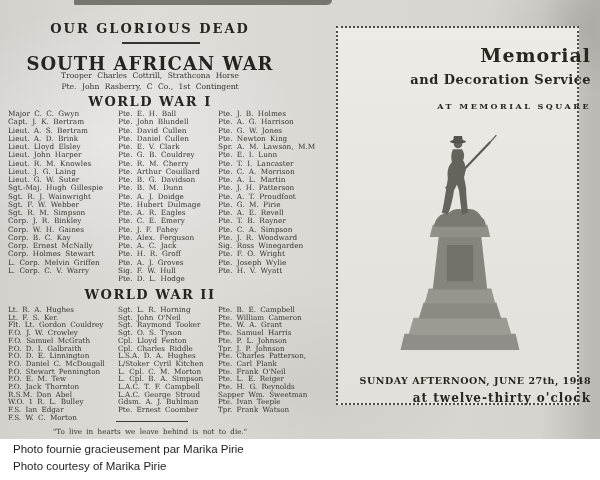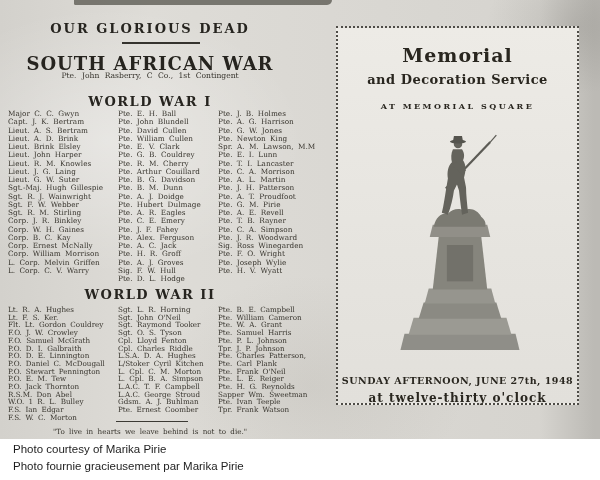--- a/index.html
+++ b/index.html
@@ -29,21 +29,21 @@
   .ww1{top:110px}.ww2{top:306px}
   .nm1{font-size:7.3px;line-height:8.25px;word-spacing:2px;color:#37342d}
   .nm2{font-size:7.2px;line-height:7.7px;word-spacing:2px;color:#37342d}
   .quote-rule{position:absolute;left:116px;top:421px;width:72px;height:1px;background:#3c3a34}
   .quote{top:427px;font-size:7.2px;word-spacing:2px;color:#37342d}
 
   
   .card{position:absolute;left:336px;top:26px;width:243px;height:379px;
     border:2px dotted #4e4c47;color:#29261f;
     background:linear-gradient(180deg,#edebe6 0,#e6e4df 60%,#e2e0db 100%)}
-  .cctr{position:absolute;left:0;width:100%;text-align:center}
+  .cctr{position:absolute;left:14px;width:100%;text-align:right}
   .m1{top:16px;font-size:19px;font-weight:bold;letter-spacing:1px}
   .m2{top:44px;font-size:13px;font-weight:bold;letter-spacing:.5px}
   .s1{top:73px;font-size:8px;font-weight:bold;letter-spacing:2.5px}
   .s2{top:87px;font-size:8.5px;font-weight:bold;letter-spacing:1px}
   .statue{position:absolute;left:61px;top:104px;width:122px;height:224px}
   .e1{top:347px;font-size:9.5px;font-weight:bold;letter-spacing:.5px}
   .e2{top:363px;font-size:12px;font-weight:bold;letter-spacing:1px}
 
   
   .footer{position:absolute;left:13px;top:441px;width:580px;
@@ -55,51 +55,52 @@
 
 <div class="paper">
   <div class="torn"></div>
 
   <div class="lp">
     <div class="ctr h-title">OUR GLORIOUS DEAD</div>
     <div class="title-rule"></div>
 
     <div class="ctr h-saw">SOUTH AFRICAN WAR</div>
     <div class="ctr saw-names">
+        <div class="saw-line">Trooper Charles Cottrill, Strathcona Horse</div>
         <div class="saw-line">Pte. John Rasberry, C Co., 1st Contingent</div>
       </div>
 
     <div class="ctr h-ww1">WORLD WAR I</div>
     <div class="col c1 ww1">
         <div class="nm1">Major C. C. Gwyn</div>
         <div class="nm1">Capt. J. K. Bertram</div>
         <div class="nm1">Lieut. A. S. Bertram</div>
         <div class="nm1">Lieut. A. D. Brink</div>
-        <div class="nm1">Lieut. Brink Elsley</div>
+        <div class="nm1">Lieut. Lloyd Elsley</div>
         <div class="nm1">Lieut. John Harper</div>
         <div class="nm1">Lieut. R. M. Knowles</div>
         <div class="nm1">Lieut. J. G. Laing</div>
         <div class="nm1">Lieut. G. W. Suter</div>
         <div class="nm1">Sgt.-Maj. Hugh Gillespie</div>
         <div class="nm1">Sgt. R. J. Wainwright</div>
         <div class="nm1">Sgt. F. W. Webber</div>
-        <div class="nm1">Sgt. R. M. Stirling</div>
+        <div class="nm1">Sgt. R. M. Simpson</div>
         <div class="nm1">Corp. J. R. Binkley</div>
         <div class="nm1">Corp. W. H. Gaines</div>
         <div class="nm1">Corp. B. C. Kay</div>
         <div class="nm1">Corp. Ernest McNally</div>
-        <div class="nm1">Corp. William Morrison</div>
+        <div class="nm1">Corp. Holmes Stewart</div>
         <div class="nm1">L. Corp. Melvin Griffen</div>
         <div class="nm1">L. Corp. C. V. Warry</div>
       </div>
     <div class="col c2 ww1">
         <div class="nm1">Pte. E. H. Ball</div>
         <div class="nm1">Pte. John Blundell</div>
         <div class="nm1">Pte. David Cullen</div>
-        <div class="nm1">Pte. William Cullen</div>
+        <div class="nm1">Pte. Daniel Cullen</div>
         <div class="nm1">Pte. E. V. Clark</div>
         <div class="nm1">Pte. G. B. Couldrey</div>
         <div class="nm1">Pte. R. M. Cherry</div>
         <div class="nm1">Pte. Arthur Couillard</div>
         <div class="nm1">Pte. B. G. Davidson</div>
         <div class="nm1">Pte. B. M. Dunn</div>
         <div class="nm1">Pte. A. J. Doidge</div>
         <div class="nm1">Pte. Hubert Dulmage</div>
         <div class="nm1">Pte. A. R. Eagles</div>
         <div class="nm1">Pte. C. E. Emery</div>
@@ -211,15 +212,15 @@
       <ellipse cx="58" cy="9.5" rx="8" ry="2" fill="#55544e"></ellipse>
       <path d="M54,4 L62,4 63,9.5 53,9.5 Z" fill="#55544e"></path>
     </svg>
 
     <div class="cctr e1">SUNDAY AFTERNOON, JUNE 27th, 1948</div>
     <div class="cctr e2">at twelve-thirty o'clock</div>
   </div>
 </div>
 
 <div class="footer">
+  <div class="cap">Photo fournie gracieusement par Marika Pirie</div>
   <div class="cap">Photo courtesy of Marika Pirie</div>
-  <div class="cap">Photo fournie gracieusement par Marika Pirie</div>
 </div>
 
 </body></html>

